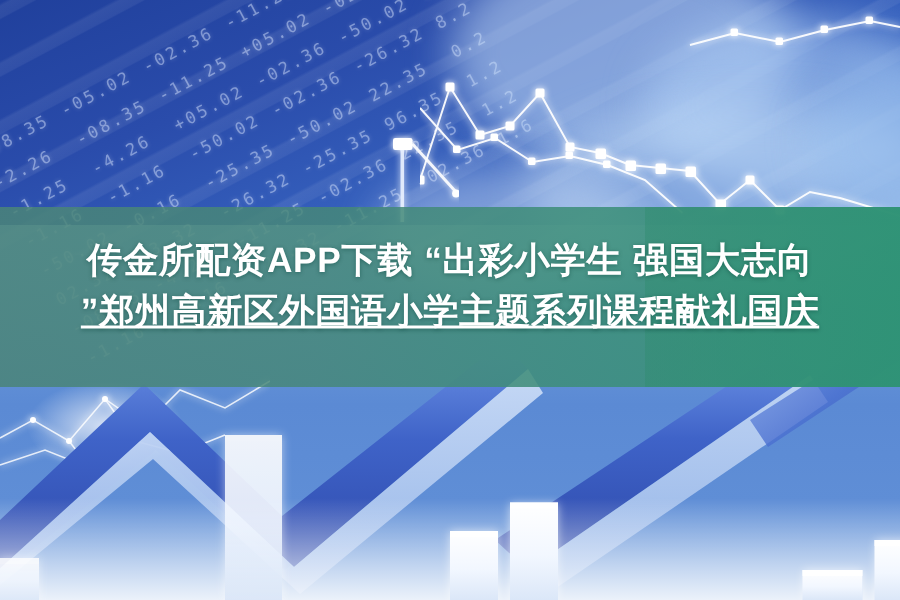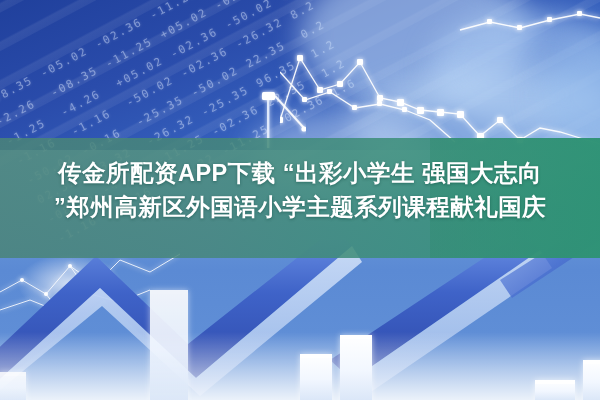--- a/index.html
+++ b/index.html
@@ -94,21 +94,21 @@
     position:absolute;left:0;top:138px;width:600px;height:104px;
     display:flex;flex-direction:column;align-items:center;justify-content:center;
     gap:2px;
   }
   .hline{
     color:#ffffff;font-weight:bold;font-size:24px;line-height:32px;
     letter-spacing:.5px;white-space:nowrap;
     text-shadow:0 1px 3px rgba(0,60,50,.45);
   }
   #line1{font-size:23.5px;}
-  #line2{font-size:23.5px;}
+  #line2{font-size:23.5px;text-decoration:underline;}
 </style>
 </head>
 <body>
 
 <div id="stage">
 
   <div class="layer" id="sky-top"></div>
   <div class="layer" id="sky-bottom"></div>
 
   <div class="layer" id="streaks"></div>

